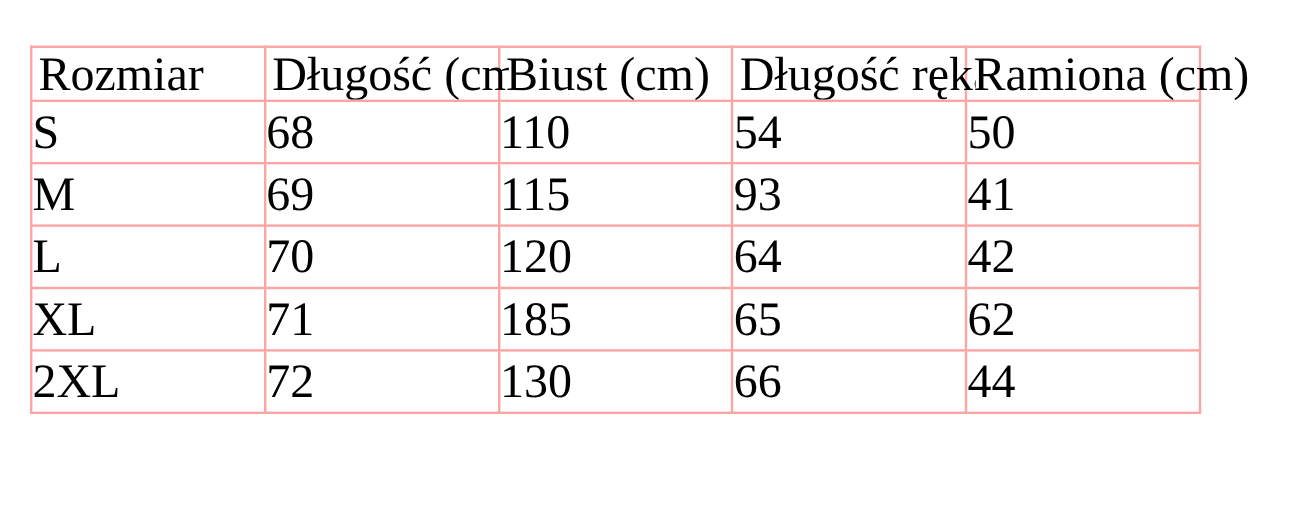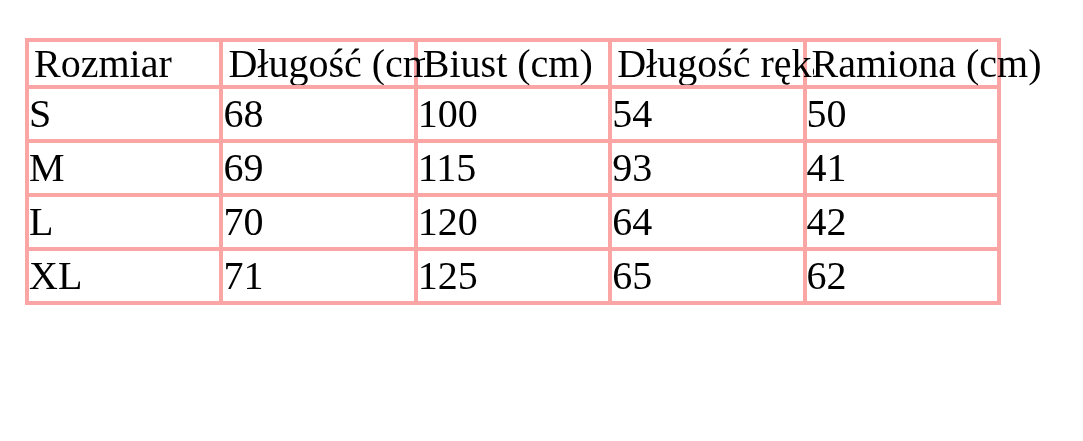--- a/index.html
+++ b/index.html
@@ -22,21 +22,21 @@
     top: 38px;
     width: 976px;
     border-collapse: collapse;
     table-layout: fixed;
     font-size: 40px;
     line-height: 1.05;
   }
   table.size-chart col { width: 20%; }
   table.size-chart th,
   table.size-chart td {
-    border: 4px solid #fca5a5;
+    border: 2px solid #fca5a5;
     background: #ffffff;
     font-weight: normal;
     vertical-align: middle;
     padding: 0;
   }
   table.size-chart th { height: 43px; text-align: left; }
   table.size-chart td { height: 50px; }
   
   .hdr {
     display: block;
@@ -79,21 +79,21 @@
         </th>
         <th>
           <span class="hdr">Ramiona (cm)</span>
         </th>
       </tr>
     </thead>
     <tbody>
     <tr>
       <td class="size-cell">S</td>
       <td class="num-cell">68</td>
-      <td class="num-cell">100</td>
+      <td class="num-cell">110</td>
       <td class="num-cell">54</td>
       <td class="num-cell">50</td>
     </tr>
 
     <tr>
       <td class="size-cell">M</td>
       <td class="num-cell">69</td>
       <td class="num-cell">115</td>
       <td class="num-cell">93</td>
       <td class="num-cell">41</td>
@@ -103,22 +103,29 @@
       <td class="size-cell">L</td>
       <td class="num-cell">70</td>
       <td class="num-cell">120</td>
       <td class="num-cell">64</td>
       <td class="num-cell">42</td>
     </tr>
 
     <tr>
       <td class="size-cell">XL</td>
       <td class="num-cell">71</td>
-      <td class="num-cell">125</td>
+      <td class="num-cell">185</td>
       <td class="num-cell">65</td>
       <td class="num-cell">62</td>
     </tr>
 
+    <tr>
+      <td class="size-cell">2XL</td>
+      <td class="num-cell">72</td>
+      <td class="num-cell">130</td>
+      <td class="num-cell">66</td>
+      <td class="num-cell">44</td>
+    </tr>
 
   </tbody>
   </table>
 
 </div>
 
 </body></html>

